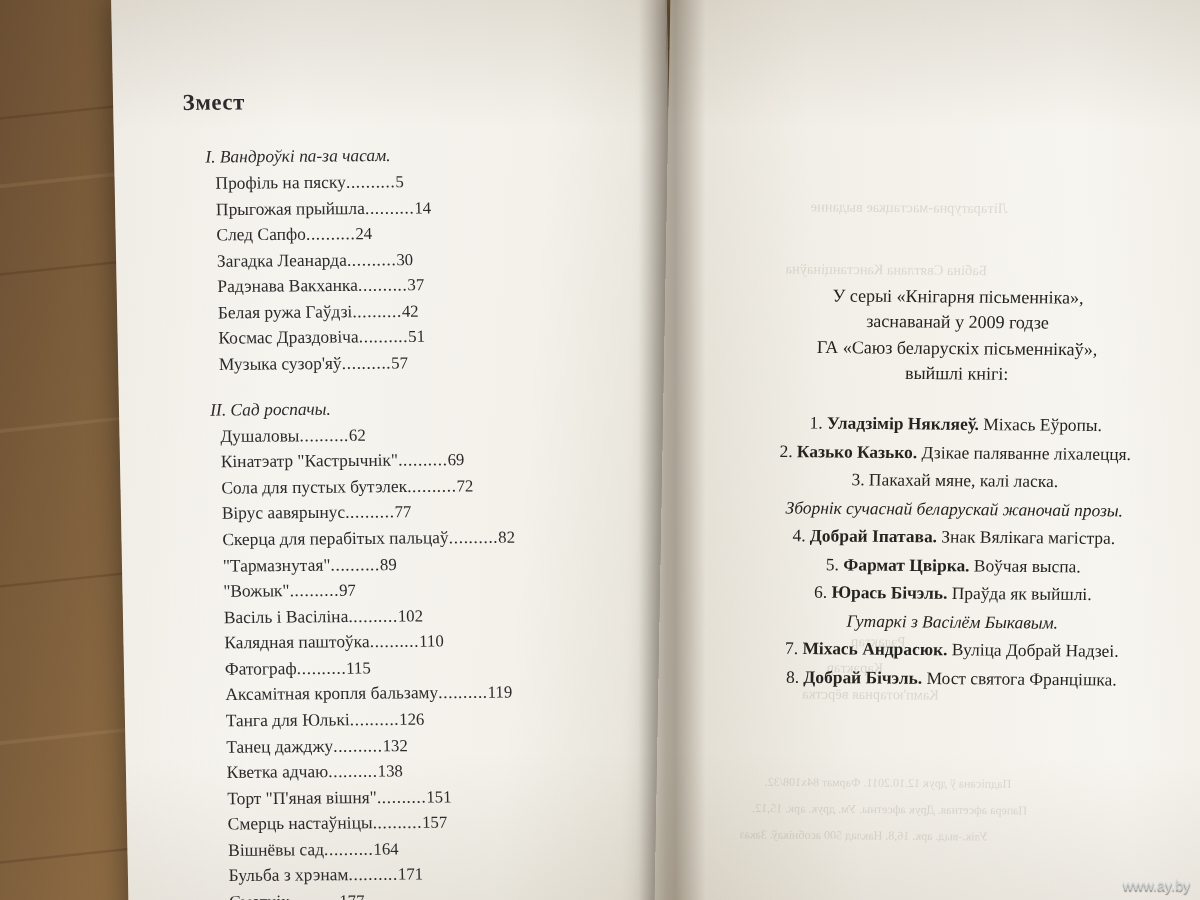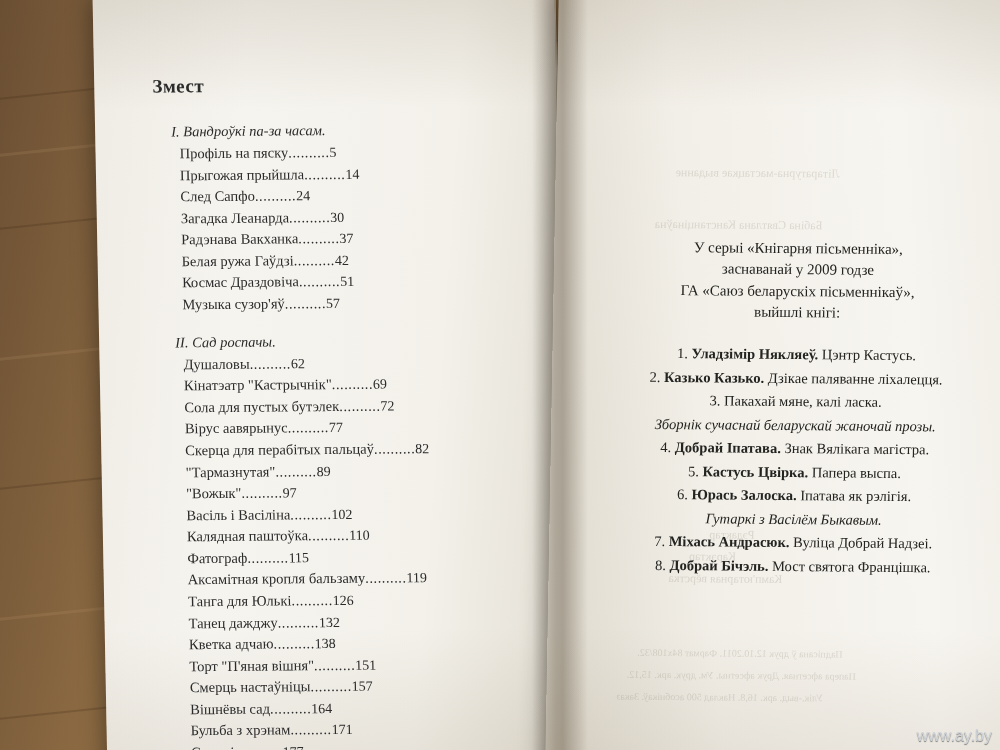--- a/index.html
+++ b/index.html
@@ -177,21 +177,21 @@
     user-select: none;
   }
   .ghost.small { font-size: 10px; }
 
   
   #watermark {
     position: absolute;
     right: 8px;
     bottom: 5px;
     font-family: "Liberation Sans", sans-serif;
-    font-size: 16px;
+    font-size: 12px;
     color: #cfd4d8;
     text-shadow: 0 1px 1px rgba(0,0,0,0.45);
     z-index: 40;
   }
 </style>
 </head>
 <body>
 
 <div id="scene">
 
@@ -270,27 +270,27 @@
 
       <div class="right-inner">
         <div class="series-head">
           <p>У серыі «Кнігарня пісьменніка»,</p>
           <p>заснаванай у 2009 годзе</p>
           <p>ГА «Саюз беларускіх пісьменнікаў»,</p>
           <p>выйшлі кнігі:</p>
         </div>
 
         <ol class="series-list">
-          <li><span class="num">1.</span> <span class="author">Уладзімір Някляеў.</span> <span>Цэнтр Кастусь.</span></li>
+          <li><span class="num">1.</span> <span class="author">Уладзімір Някляеў.</span> <span>Міхась Еўропы.</span></li>
           <li><span class="num">2.</span> <span class="author">Казько Казько.</span> <span>Дзікае паляванне ліхалецця.</span></li>
           <li><span class="num">3.</span> <span>Пакахай мяне, калі ласка.</span></li>
           <li class="note"><span>Зборнік сучаснай беларускай жаночай прозы.</span></li>
           <li><span class="num">4.</span> <span class="author">Добрай Іпатава.</span> <span>Знак Вялікага магістра.</span></li>
-          <li><span class="num">5.</span> <span class="author">Кастусь Цвірка.</span> <span>Папера выспа.</span></li>
-          <li><span class="num">6.</span> <span class="author">Юрась Залоска.</span> <span>Іпатава як рэлігія.</span></li>
+          <li><span class="num">5.</span> <span class="author">Фармат Цвірка.</span> <span>Воўчая выспа.</span></li>
+          <li><span class="num">6.</span> <span class="author">Юрась Бічэль.</span> <span>Праўда як выйшлі.</span></li>
           <li class="note"><span>Гутаркі з Васілём Быкавым.</span></li>
           <li><span class="num">7.</span> <span class="author">Міхась Андрасюк.</span> <span>Вуліца Добрай Надзеі.</span></li>
           <li><span class="num">8.</span> <span class="author">Добрай Бічэль.</span> <span>Мост святога Францішка.</span></li>
         </ol>
       </div>
     </div>
 
     <div id="gutter"></div>
   </div>
 

